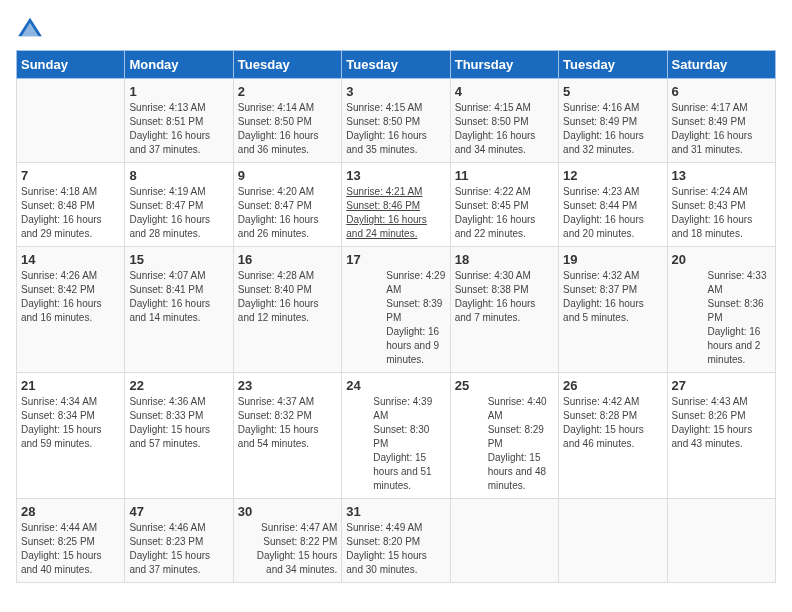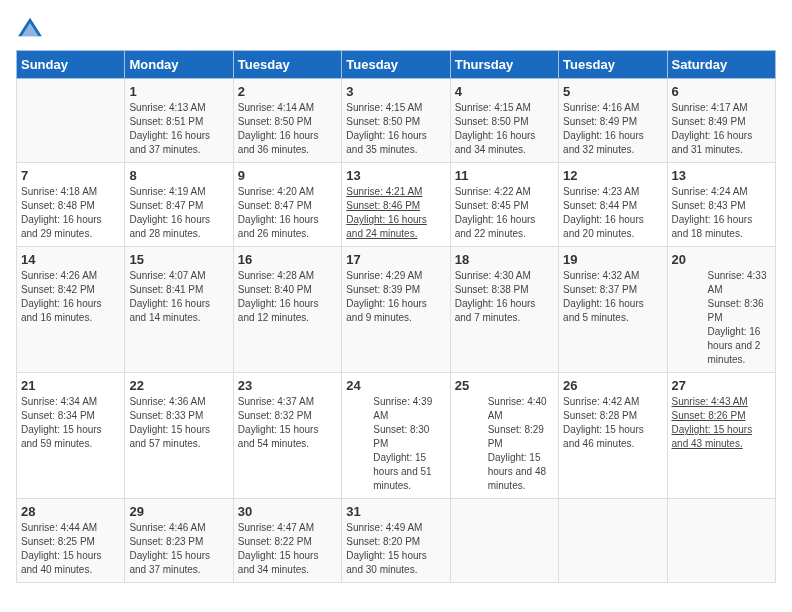--- a/index.html
+++ b/index.html
@@ -211,21 +211,21 @@
 Daylight: 16 hours and 14 minutes.</div>
         </td>
         <td>
           <span class="day-number">16</span>
           <div class="day-info" style="white-space: pre-line;">Sunrise: 4:28 AM
 Sunset: 8:40 PM
 Daylight: 16 hours and 12 minutes.</div>
         </td>
         <td>
           <span class="day-number">17</span>
-          <div class="day-info" style="white-space: pre-line;">Sunrise: 4:29 AM
+          <div class="day-info" style="white-space: pre-line; margin-left: 40px;">Sunrise: 4:29 AM
 Sunset: 8:39 PM
 Daylight: 16 hours and 9 minutes.</div>
         </td>
         <td>
           <span class="day-number">18</span>
           <div class="day-info" style="white-space: pre-line;">Sunrise: 4:30 AM
 Sunset: 8:38 PM
 Daylight: 16 hours and 7 minutes.</div>
         </td>
         <td>
@@ -273,41 +273,41 @@
 Daylight: 15 hours and 48 minutes.</div>
         </td>
         <td>
           <span class="day-number">26</span>
           <div class="day-info" style="white-space: pre-line;">Sunrise: 4:42 AM
 Sunset: 8:28 PM
 Daylight: 15 hours and 46 minutes.</div>
         </td>
         <td>
           <span class="day-number">27</span>
-          <div class="day-info" style="white-space: pre-line; text-decoration: underline;">Sunrise: 4:43 AM
+          <div class="day-info" style="white-space: pre-line;">Sunrise: 4:43 AM
 Sunset: 8:26 PM
 Daylight: 15 hours and 43 minutes.</div>
         </td>
       </tr>
       <tr>
         <td>
           <span class="day-number">28</span>
           <div class="day-info" style="white-space: pre-line;">Sunrise: 4:44 AM
 Sunset: 8:25 PM
 Daylight: 15 hours and 40 minutes.</div>
         </td>
         <td>
-          <span class="day-number">29</span>
+          <span class="day-number">47</span>
           <div class="day-info" style="white-space: pre-line;">Sunrise: 4:46 AM
 Sunset: 8:23 PM
 Daylight: 15 hours and 37 minutes.</div>
         </td>
         <td>
           <span class="day-number">30</span>
-          <div class="day-info" style="white-space: pre-line;">Sunrise: 4:47 AM
+          <div class="day-info" style="white-space: pre-line; text-align: right;">Sunrise: 4:47 AM
 Sunset: 8:22 PM
 Daylight: 15 hours and 34 minutes.</div>
         </td>
         <td>
           <span class="day-number">31</span>
           <div class="day-info" style="white-space: pre-line;">Sunrise: 4:49 AM
 Sunset: 8:20 PM
 Daylight: 15 hours and 30 minutes.</div>
         </td>
         <td></td>

